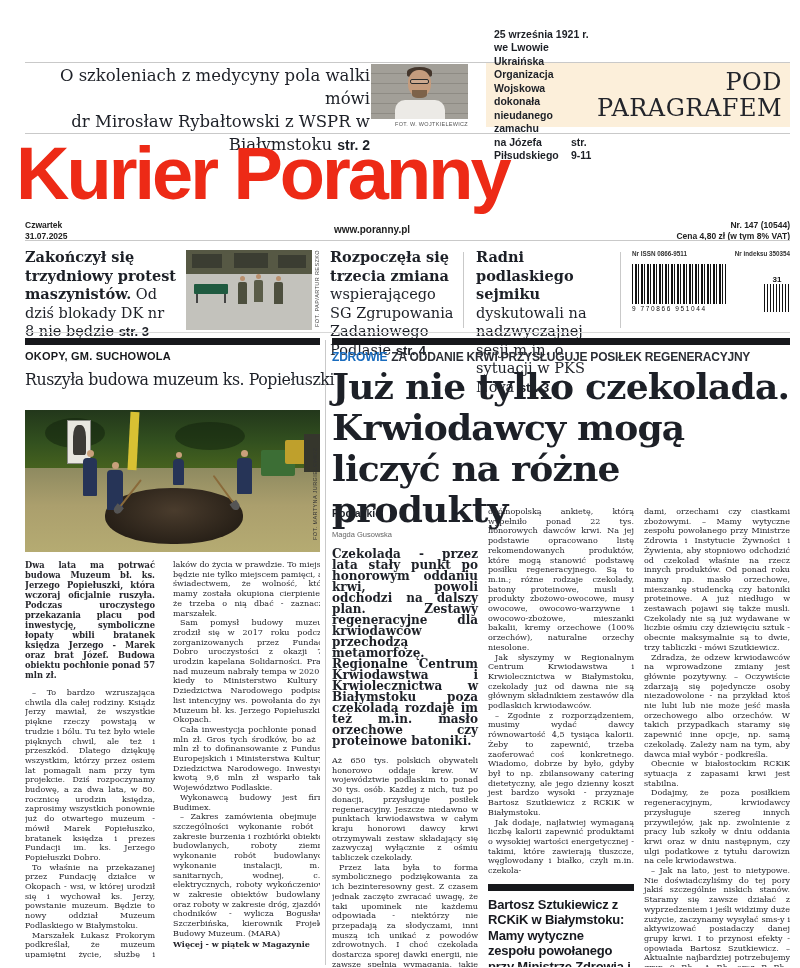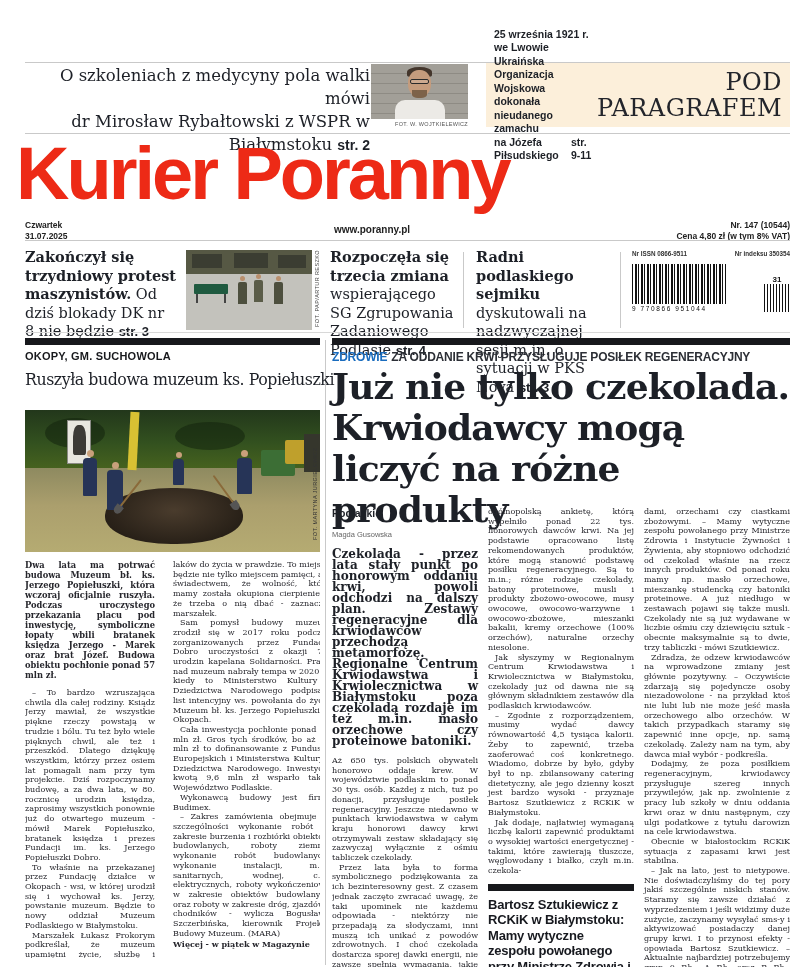--- a/index.html
+++ b/index.html
@@ -292,17 +292,17 @@
   <div>
     <p class="bp">ogólnopolską ankietę, którą wypełniło ponad 22 tys. honorowych dawców krwi. Na jej podstawie opracowano listę rekomendowanych produktów, które mogą stanowić podstawę posiłku regeneracyjnego. Są to m.in.; różne rodzaje czekolady, batony proteinowe, musli i produkty zbożowo-owocowe, musy owocowe, owocowo-warzywne i owocowo-zbożowe, mieszanki bakalii, kremy orzechowe (100% orzechów), naturalne orzechy niesolone.</p>
     <p class="bp ind">Jak słyszymy w Regionalnym Centrum Krwiodawstwa i Krwiolecznictwa w Białymstoku, czekolady już od dawna nie są głównym składnikiem zestawów dla podlaskich krwiodawców.</p>
     <p class="bp ind">– Zgodnie z rozporządzeniem, musimy wydać dawcy równowartość 4,5 tysiąca kalorii. Żeby to zapewnić, trzeba zaoferować coś konkretnego. Wiadomo, dobrze by było, gdyby był to np. zbilansowany catering dietetyczny, ale jego dzienny koszt jest bardzo wysoki - przyznaje Bartosz Szutkiewicz z RCKiK w Białymstoku.</p>
     <p class="bp ind">Jak dodaje, najłatwiej wymaganą liczbę kalorii zapewnić produktami o wysokiej wartości energetycznej - takimi, które zawierają tłuszcze, węglowodany i białko, czyli m.in. czekola-</p>
     <div class="callout">Bartosz Sztukiewicz z RCKiK w Białymstoku: Mamy wytyczne zespołu powołanego przy Ministrze Zdrowia i Instytucie Żywności i Żywienia, aby stopniowo odchodzić od czekolad właśnie na rzecz innych produktów</div>
   </div>
   <div>
     <p class="bp">dami, orzechami czy ciastkami zbożowymi. – Mamy wytyczne zespołu powołanego przy Ministrze Zdrowia i Instytucie Żywności i Żywienia, aby stopniowo odchodzić od czekolad właśnie na rzecz innych produktów. Od ponad roku mamy np. masło orzechowe, mieszankę studencką czy batoniki proteinowe. A już niedługo w zestawach pojawi się także musli. Czekolady nie są już wydawane w liczbie ośmiu czy dziewięciu sztuk - obecnie maksymalnie są to dwie, trzy tabliczki - mówi Szutkiewicz.</p>
     <p class="bp ind">Zdradza, że odzew krwiodawców na wprowadzone zmiany jest głównie pozytywny. – Oczywiście zdarzają się pojedyncze osoby niezadowolone - na przykład ktoś nie lubi lub nie może jeść masła orzechowego albo orzechów. W takich przypadkach staramy się zapewnić inne opcje, np. samą czekoladę. Zależy nam na tym, aby dawca miał wybór - podkreśla.</p>
+    <p class="bp ind">Obecnie w białostockim RCKiK sytuacja z zapasami krwi jest stabilna.</p>
     <p class="bp ind">Dodajmy, że poza posiłkiem regeneracyjnym, krwiodawcy przysługuje szereg innych przywilejów, jak np. zwolnienie z pracy lub szkoły w dniu oddania krwi oraz w dniu następnym, czy ulgi podatkowe z tytułu darowizn na cele krwiodawstwa.</p>
-    <p class="bp ind">Obecnie w białostockim RCKiK sytuacja z zapasami krwi jest stabilna.</p>
     <p class="bp ind">– Jak na lato, jest to nietypowe. Nie doświadczyliśmy do tej pory jakiś szczególnie niskich stanów. Staramy się zawsze działać z wyprzedzeniem i jeśli widzimy duże zużycie, zaczynamy wysyłać sms-y i aktywizować posiadaczy danej grupy krwi. I to przynosi efekty - opowiada Bartosz Szutkiewicz. – Aktualnie najbardziej potrzebujemy grup 0 Rh-, A Rh- oraz B Rh-, jednak sytuacja nie jest na pewno krytyczna.</p>
   </div>
 </div>
 
 </body></html>

